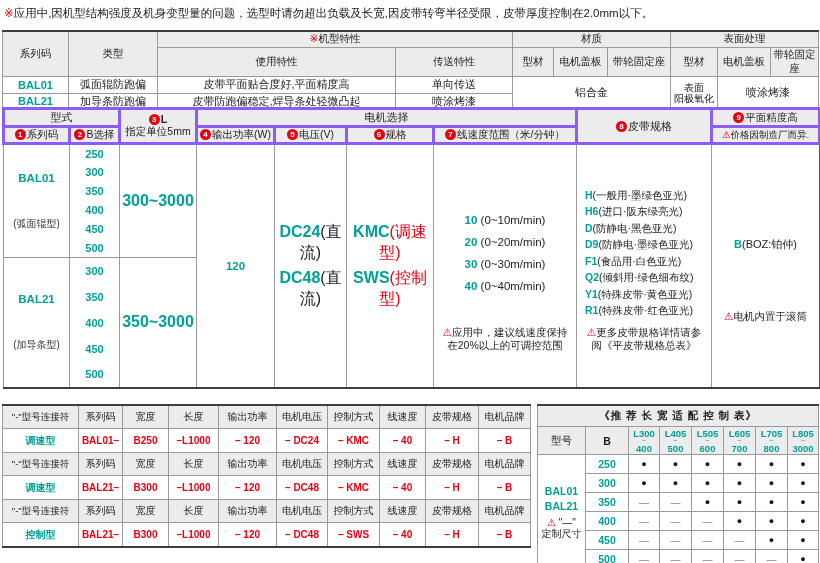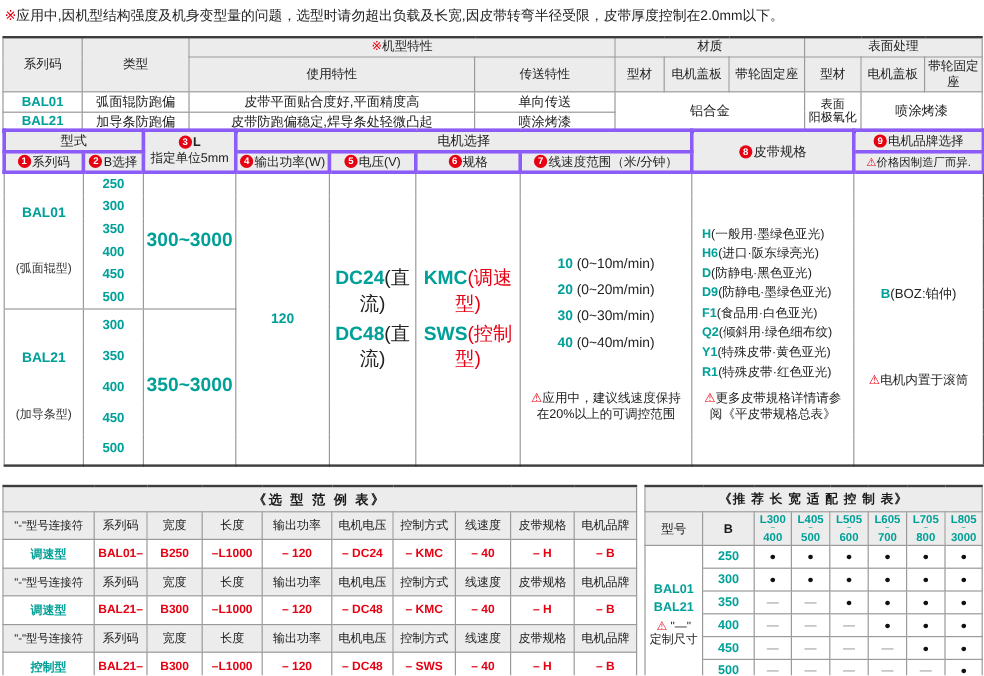--- a/index.html
+++ b/index.html
@@ -134,21 +134,21 @@
     </colgroup>
     <thead>
       <tr style="height:15px;">
         <td class="hd" colspan="2" style="font-size:11px;">型式</td>
         <td class="hd" rowspan="2">
           <div><span class="ncirc">3</span><b>L</b></div>
           <div>指定单位5mm</div>
         </td>
         <td class="hd" colspan="4" style="font-size:11px;">电机选择</td>
         <td class="hd" rowspan="2" style="font-size:11px;"><span class="ncirc">8</span><span>皮带规格</span></td>
-        <td class="hd"><span class="ncirc">9</span><span>电机品牌选择</span></td>
+        <td class="hd"><span class="ncirc">9</span><span>平面精度高</span></td>
       </tr>
       <tr style="height:16px;">
         <td class="hd"><span class="ncirc">1</span><span>系列码</span></td>
         <td class="hd"><span class="ncirc">2</span><span>B选择</span></td>
         <td class="hd"><span class="ncirc">4</span><span>输出功率(W)</span></td>
         <td class="hd"><span class="ncirc">5</span><span>电压(V)</span></td>
         <td class="hd"><span class="ncirc">6</span><span>规格</span></td>
         <td class="hd"><span class="ncirc">7</span><span>线速度范围（米/分钟）</span></td>
         <td class="hd" style="font-size:9.5px;"><span class="wi">⚠</span><span>价格因制造厂而异.</span></td>
       </tr>
@@ -269,23 +269,20 @@
         <col style="width:46px">
         <col style="width:50px">
         <col style="width:58px">
       <col style="width:51px">
         <col style="width:52px">
         <col style="width:46px">
         <col style="width:53px">
         <col style="width:52px">
     </colgroup>
     <tbody>
-      <tr>
-          <td colspan="10" class="ttl">《选 型 范 例 表》</td>
-        </tr>
     <tr>
           <td class="exh c0">"-"型号连接符</td>
           <td class="exh">系列码</td>
           <td class="exh">宽度</td>
           <td class="exh">长度</td>
           <td class="exh">输出功率</td>
           <td class="exh">电机电压</td>
           <td class="exh">控制方式</td>
           <td class="exh">线速度</td>
           <td class="exh">皮带规格</td>

